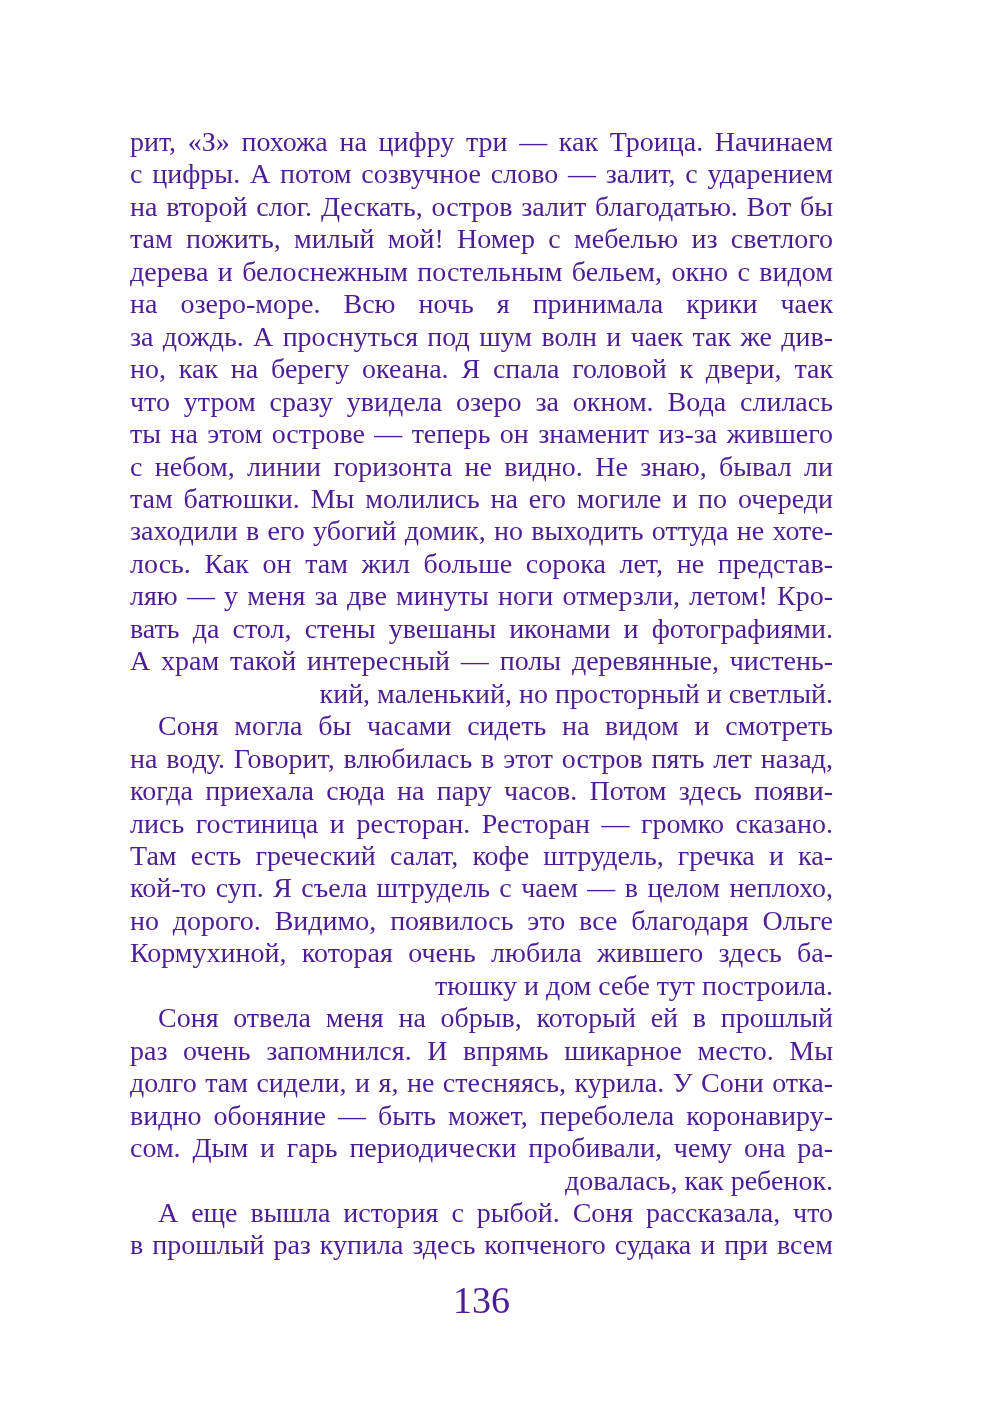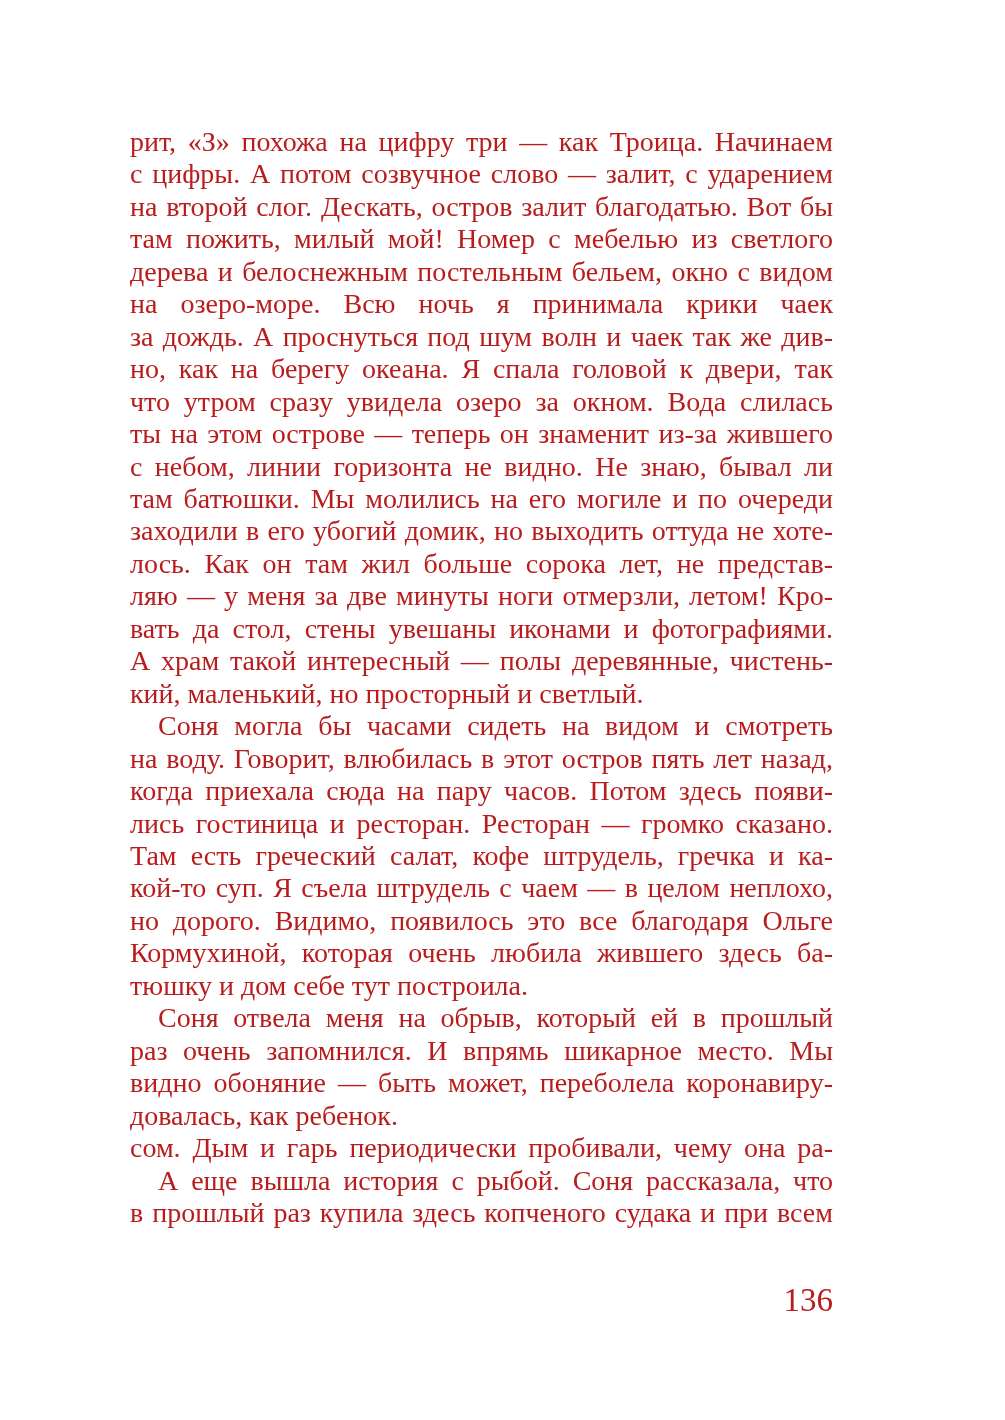--- a/index.html
+++ b/index.html
@@ -7,48 +7,48 @@
     padding: 0;
     background: #ffffff;
   }
   .page {
     position: relative;
     width: 1005px;
     height: 1420px;
     background: #ffffff;
     overflow: hidden;
     font-family: "Liberation Serif", "DejaVu Serif", serif;
-    color: #b91c1c;
+    color: #4c1d95;
   }
   .textblock {
     position: absolute;
     left: 130px;
     top: 126px;
     width: 703px;
   }
   .line {
     font-size: 28px;
     line-height: 32.45px;
     white-space: nowrap;
-    text-align: left;
+    text-align: right;
   }
   .line.j {
     text-align: justify;
     text-align-last: justify;
   }
   .line.ind {
     text-indent: 28px;
   }
   .folio {
     position: absolute;
     left: 130px;
     top: 1284px;
     width: 703px;
-    text-align: right;
-    font-size: 33px;
+    text-align: center;
+    font-size: 38px;
     line-height: 32px;
   }
 </style>
 </head>
 <body>
 
 <div class="page">
   <div class="textblock" id="textblock">
       <div class="line j">рит, «З» похожа на цифру три — как Троица. Начинаем</div>
       <div class="line j">с цифры. А потом созвучное слово — залит, с ударением</div>
@@ -72,20 +72,21 @@
       <div class="line j">на воду. Говорит, влюбилась в этот остров пять лет назад,</div>
       <div class="line j">когда приехала сюда на пару часов. Потом здесь появи-</div>
       <div class="line j">лись гостиница и ресторан. Ресторан — громко сказано.</div>
       <div class="line j">Там есть греческий салат, кофе штрудель, гречка и ка-</div>
       <div class="line j">кой-то суп. Я съела штрудель с чаем — в целом неплохо,</div>
       <div class="line j">но дорого. Видимо, появилось это все благодаря Ольге</div>
       <div class="line j">Кормухиной, которая очень любила жившего здесь ба-</div>
       <div class="line">тюшку и дом себе тут построила.</div>
       <div class="line j ind">Соня отвела меня на обрыв, который ей в прошлый</div>
       <div class="line j">раз очень запомнился. И впрямь шикарное место. Мы</div>
+      <div class="line j">долго там сидели, и я, не стесняясь, курила. У Сони отка-</div>
       <div class="line j">видно обоняние — быть может, переболела коронавиру-</div>
+      <div class="line j">сом. Дым и гарь периодически пробивали, чему она ра-</div>
       <div class="line">довалась, как ребенок.</div>
-      <div class="line j">сом. Дым и гарь периодически пробивали, чему она ра-</div>
       <div class="line j ind">А еще вышла история с рыбой. Соня рассказала, что</div>
       <div class="line j">в прошлый раз купила здесь копченого судака и при всем</div>
     </div>
   <div class="folio">136</div>
 </div>
 
 </body></html>

